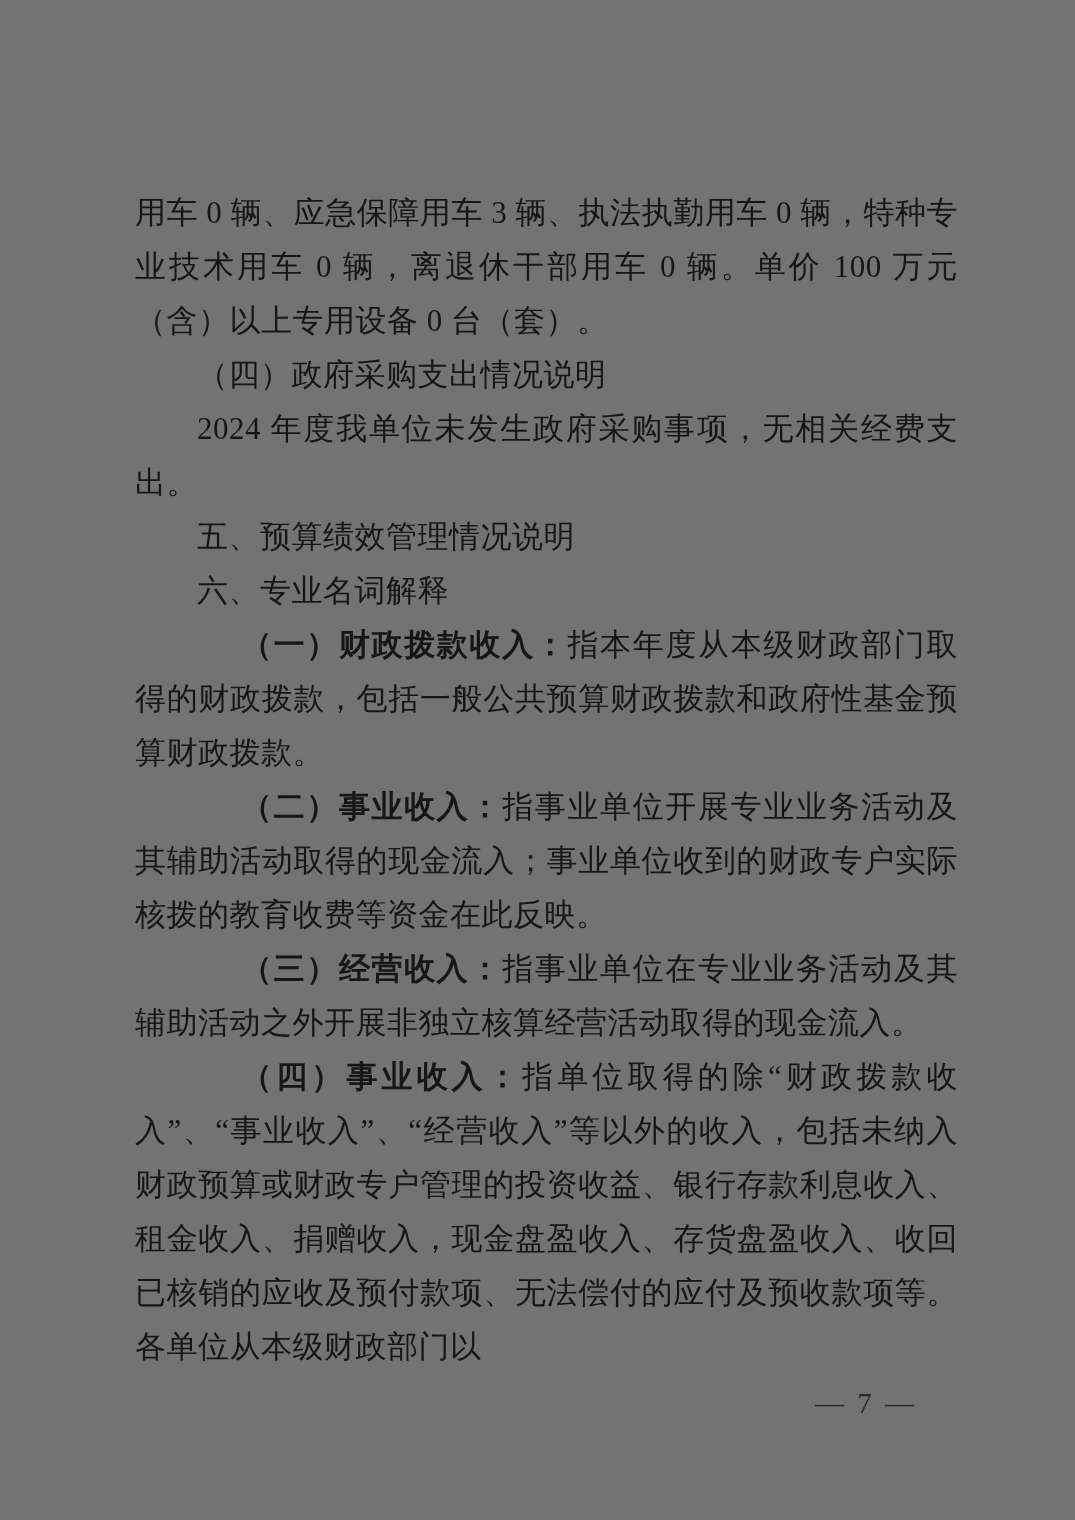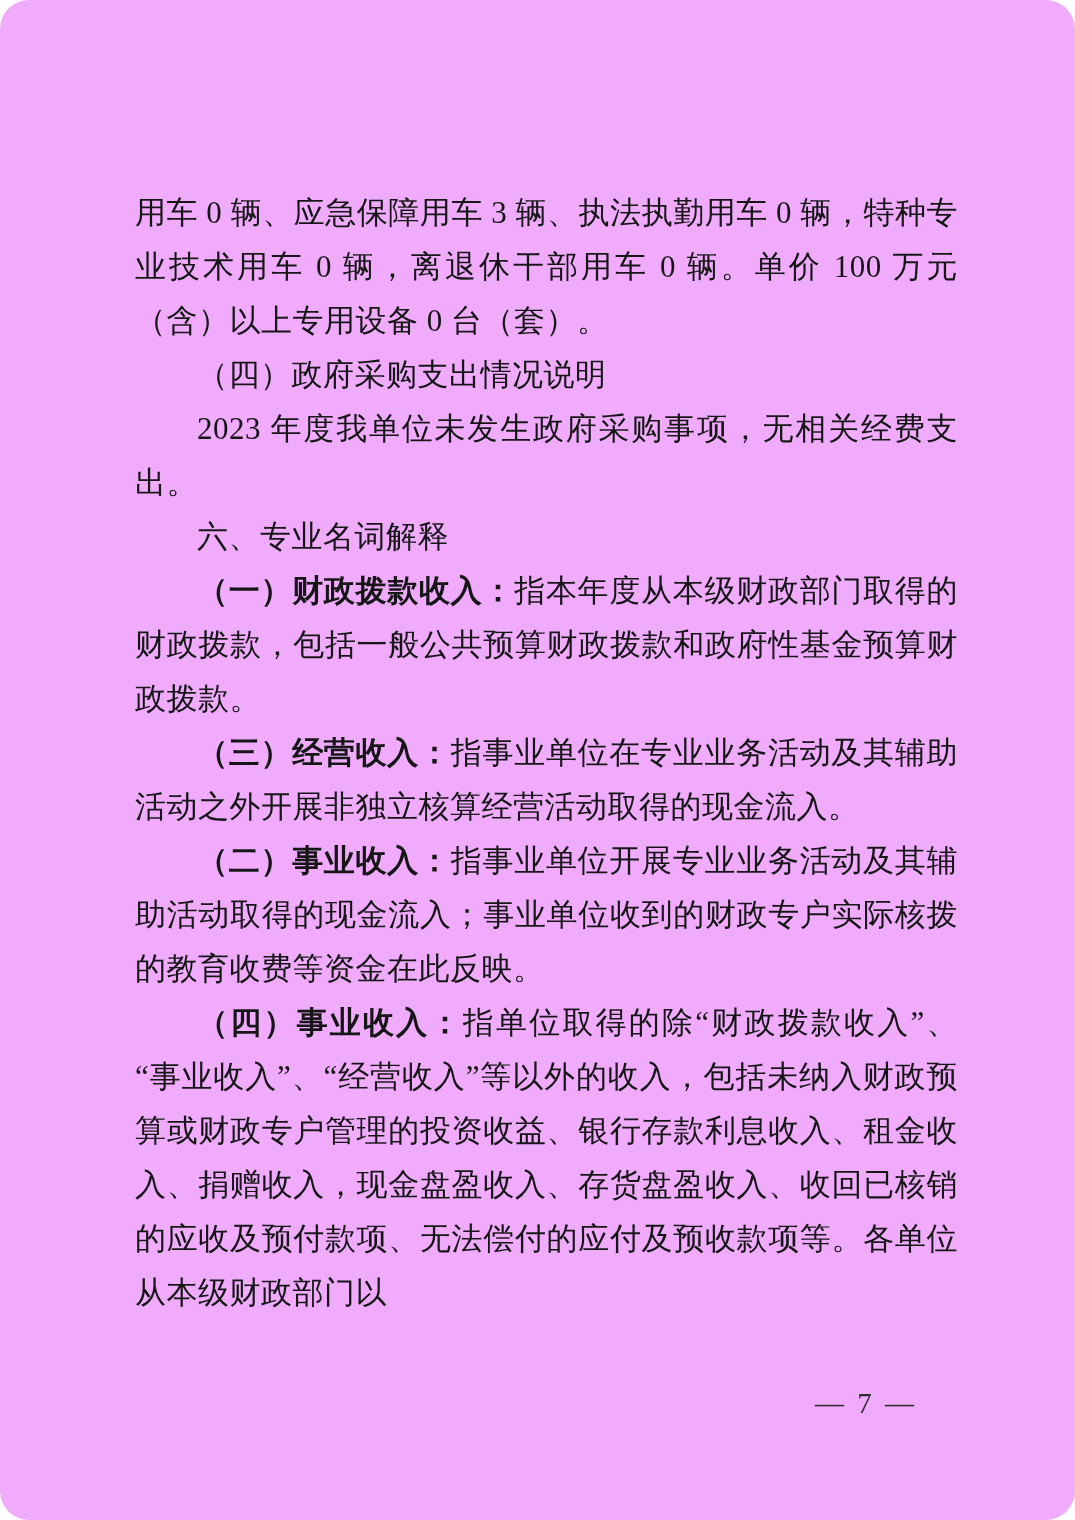--- a/index.html
+++ b/index.html
@@ -4,25 +4,24 @@
 <style>
   html, body {
     margin: 0;
     padding: 0;
     background: #ffffff;
   }
   .page {
     position: relative;
     width: 1075px;
     height: 1520px;
-    background: #f0abfc;
+    background: #737373;
     overflow: hidden;
     color: #161616;
     font-family: "Liberation Serif", serif;
-    border-radius: 29px;
   }
   .text-block {
     position: absolute;
     left: 135px;
     top: 186px;
     width: 823px;
   }
   .text-block p,
   .text-block h2 {
     margin: 0;
@@ -38,20 +37,21 @@
     font-family: "Liberation Sans", sans-serif;
     font-weight: bold;
     text-align: left;
   }
   .subheading-kai {
     font-weight: bold;
     text-align: left;
   }
   .term-lead {
     font-weight: bold;
+    margin-left: 44px;
   }
   .page-number {
     position: absolute;
     top: 1376px;
     right: 158px;
     font-size: 29px;
     line-height: 54px;
     letter-spacing: 3px;
     color: #2a2a2a;
   }
@@ -59,30 +59,31 @@
 </head>
 <body>
 
 <div class="page">
   <div class="text-block">
 
     <p>用车 0 辆、应急保障用车 3 辆、执法执勤用车 0 辆，特种专业技术用车 0 辆，离退休干部用车 0 辆。单价 100 万元（含）以上专用设备 0 台（套）。</p>
 
     <p class="indent subheading-kai">（四）政府采购支出情况说明</p>
 
-    <p class="indent">2023 年度我单位未发生政府采购事项，无相关经费支出。</p>
+    <p class="indent">2024 年度我单位未发生政府采购事项，无相关经费支出。</p>
 
+    <h2 class="indent heading-hei">五、预算绩效管理情况说明</h2>
 
 
     <h2 class="indent heading-hei">六、专业名词解释</h2>
 
     <p class="indent"><span class="term-lead">（一）财政拨款收入：</span><span>指本年度从本级财政部门取得的财政拨款，包括一般公共预算财政拨款和政府性基金预算财政拨款。</span></p>
 
+    <p class="indent"><span class="term-lead">（二）事业收入：</span><span>指事业单位开展专业业务活动及其辅助活动取得的现金流入；事业单位收到的财政专户实际核拨的教育收费等资金在此反映。</span></p>
+
     <p class="indent"><span class="term-lead">（三）经营收入：</span><span>指事业单位在专业业务活动及其辅助活动之外开展非独立核算经营活动取得的现金流入。</span></p>
-
-    <p class="indent"><span class="term-lead">（二）事业收入：</span><span>指事业单位开展专业业务活动及其辅助活动取得的现金流入；事业单位收到的财政专户实际核拨的教育收费等资金在此反映。</span></p>
 
     <p class="indent"><span class="term-lead">（四）事业收入：</span><span>指单位取得的除“财政拨款收入”、“事业收入”、“经营收入”等以外的收入，包括未纳入财政预算或财政专户管理的投资收益、银行存款利息收入、租金收入、捐赠收入，现金盘盈收入、存货盘盈收入、收回已核销的应收及预付款项、无法偿付的应付及预收款项等。各单位从本级财政部门以</span></p>
 
   </div>
 
   <div class="page-number">— 7 —</div>
 </div>
 
 </body></html>

